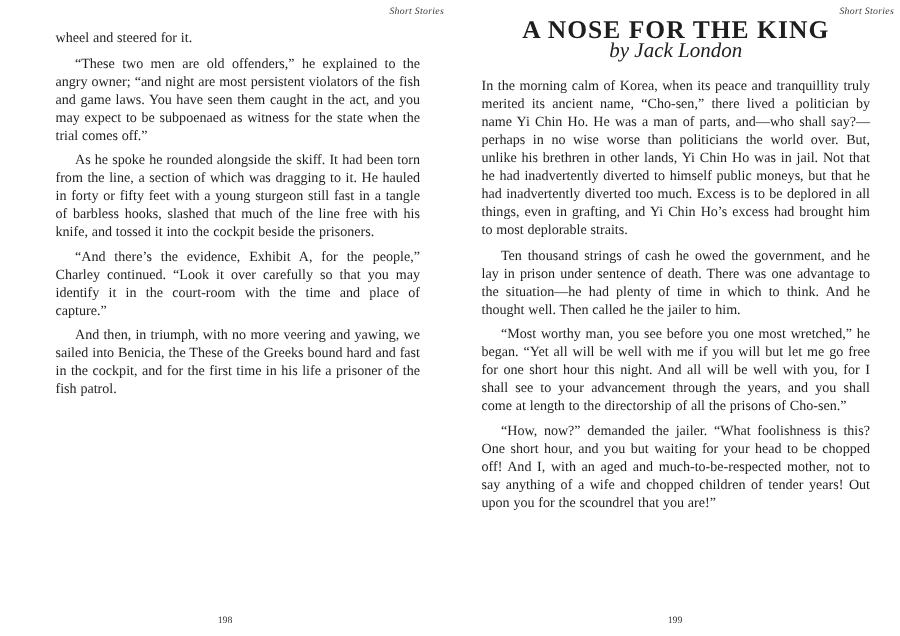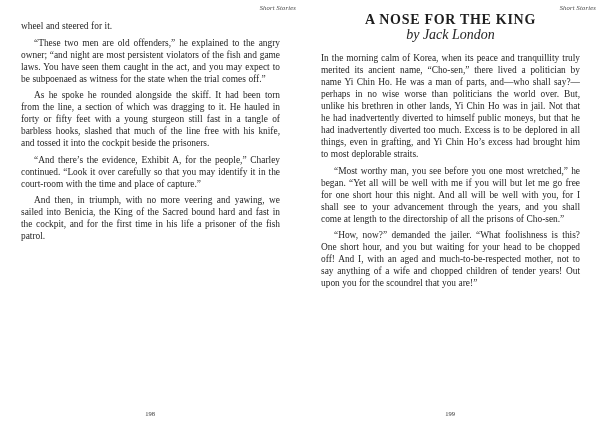--- a/index.html
+++ b/index.html
@@ -34,30 +34,30 @@
   }
   .page-body {
     position: absolute;
     left: 21px;
     right: 20px;
     text-align: justify;
     font-size: 9.4px;
     line-height: 12px;
     color: #1e1e1e;
   }
-  .left-body  { top: 20px; }
+  .left-body  { top: 20px; margin-left: 16px; }
   .right-body { top: 13px; }
   .page-body p {
     margin: 0 0 4.5px 0;
     text-indent: 13px;
     word-spacing: 0.2px;
   }
   .page-body p.noindent { text-indent: 0; }
   .story-title {
-    font-size: 14px;
+    font-size: 17px;
     line-height: 14px;
     font-weight: bold;
     text-align: center;
     letter-spacing: 0.7px;
     margin: 0 0 1px 0;
     text-indent: 0;
   }
   .byline {
     text-align: center;
     font-style: italic;
@@ -81,30 +81,31 @@
 
 <div class="spread">
 
   <div class="page">
     <div class="running-header">Short Stories</div>
     <div class="page-body left-body">
       <p class="noindent">wheel and steered for it.</p>
       <p>“These two men are old offenders,” he explained to the angry owner; “and night are most persistent violators of the fish and game laws. You have seen them caught in the act, and you may expect to be subpoenaed as witness for the state when the trial comes off.”</p>
       <p>As he spoke he rounded alongside the skiff. It had been torn from the line, a section of which was dragging to it. He hauled in forty or fifty feet with a young sturgeon still fast in a tangle of barbless hooks, slashed that much of the line free with his knife, and tossed it into the cockpit beside the prisoners.</p>
       <p>“And there’s the evidence, Exhibit A, for the people,” Charley continued. “Look it over carefully so that you may identify it in the court-room with the time and place of capture.”</p>
-      <p>And then, in triumph, with no more veering and yawing, we sailed into Benicia, the King of the Sacred bound hard and fast in the cockpit, and for the first time in his life a prisoner of the fish patrol.</p>
+      <p>And then, in triumph, with no more veering and yawing, we sailed into Benicia, the These of the Greeks bound hard and fast in the cockpit, and for the first time in his life a prisoner of the fish patrol.</p>
     </div>
     <div class="folio">198</div>
   </div>
 
   <div class="page">
     <div class="running-header">Short Stories</div>
     <div class="page-body right-body">
       <div class="story-title">A NOSE FOR THE KING</div>
       <div class="byline">by Jack London</div>
       <p class="noindent">In the morning calm of Korea, when its peace and tranquillity truly merited its ancient name, “Cho-sen,” there lived a politician by name Yi Chin Ho. He was a man of parts, and—who shall say?—perhaps in no wise worse than politicians the world over. But, unlike his brethren in other lands, Yi Chin Ho was in jail. Not that he had inadvertently diverted to himself public moneys, but that he had inadvertently diverted too much. Excess is to be deplored in all things, even in grafting, and Yi Chin Ho’s excess had brought him to most deplorable straits.</p>
+      <p>Ten thousand strings of cash he owed the government, and he lay in prison under sentence of death. There was one advantage to the situation—he had plenty of time in which to think. And he thought well. Then called he the jailer to him.</p>
       <p>“Most worthy man, you see before you one most wretched,” he began. “Yet all will be well with me if you will but let me go free for one short hour this night. And all will be well with you, for I shall see to your advancement through the years, and you shall come at length to the directorship of all the prisons of Cho-sen.”</p>
       <p>“How, now?” demanded the jailer. “What foolishness is this? One short hour, and you but waiting for your head to be chopped off! And I, with an aged and much-to-be-respected mother, not to say anything of a wife and chopped children of tender years! Out upon you for the scoundrel that you are!”</p>
     </div>
     <div class="folio">199</div>
   </div>
 
 </div>
 
 </body></html>

